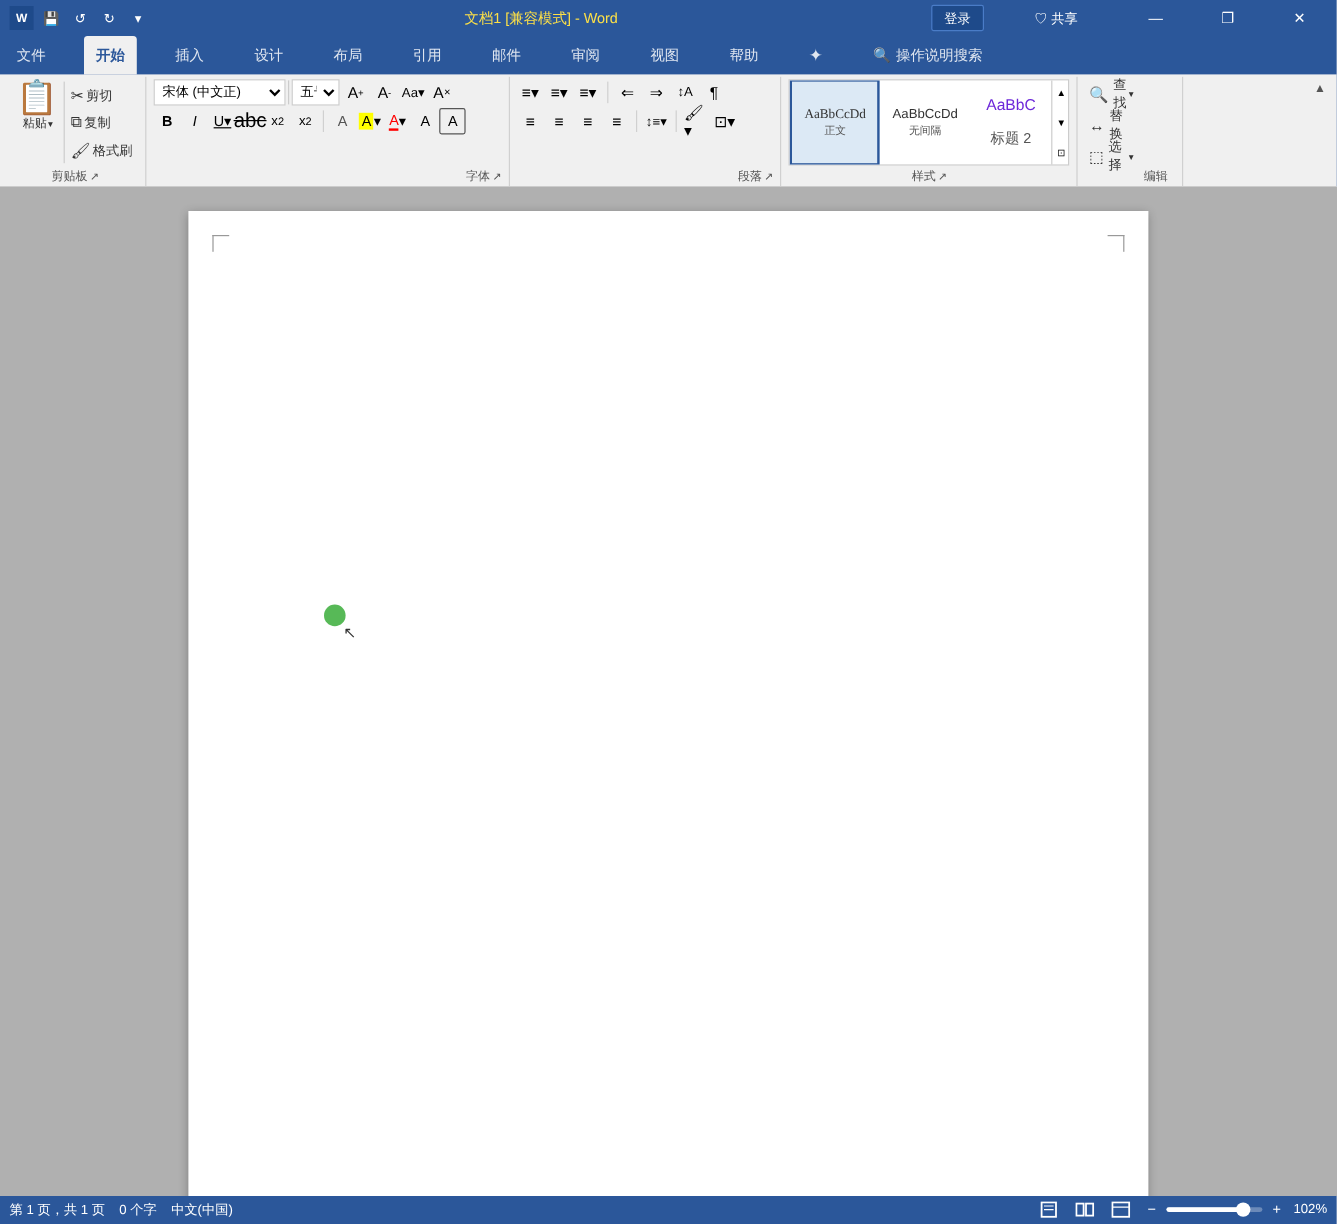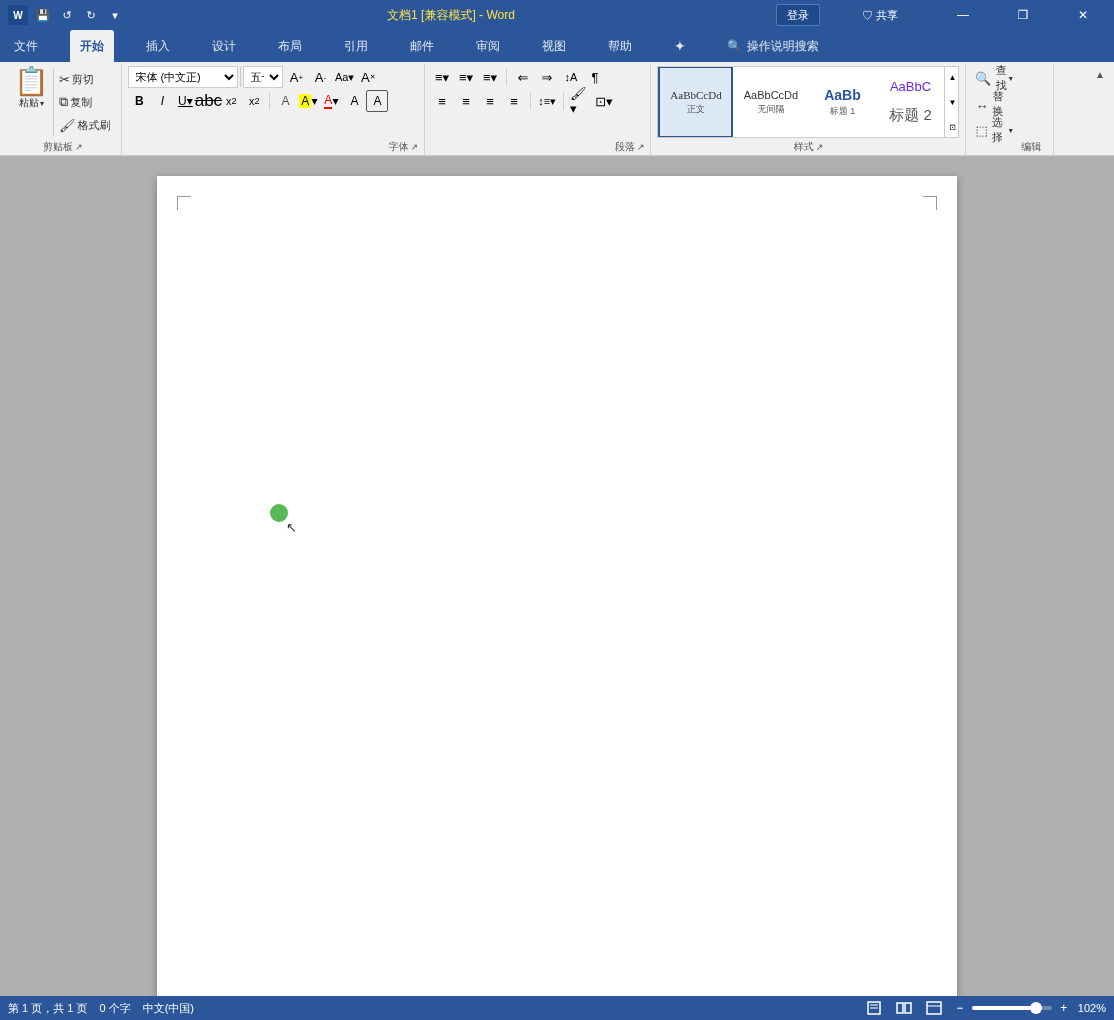--- a/index.html
+++ b/index.html
@@ -237,28 +237,24 @@
         <div class="style-item active" style="min-width:75px;border:2px solid #2b579a;background:#dce9f5;">
           <div style="font-size:11px;color:#333;font-family:serif;">AaBbCcDd</div>
           <div style="font-size:9px;color:#555;margin-top:2px;">正文</div>
         </div>
 
         <div class="style-item" style="min-width:75px;">
           <div style="font-size:11px;color:#333;">AaBbCcDd</div>
           <div style="font-size:9px;color:#555;margin-top:2px;">无间隔</div>
         </div>
 
-        <div class="style-item" style="min-width:68px;">
-          <div style="font-size:14px;color:#2b579a;font-weight:bold;">AaBb</div>
-          <div style="font-size:9px;color:#555;margin-top:2px;">标题 1</div>
-        </div>
 
         <div class="style-item" style="min-width:68px;">
           <div style="font-size:13px;color:#6d28d9;">AaBbC</div>
-          <div style="font-size:15px;color:#555;margin-top:12px;">标题 2</div>
+          <div style="font-size:12px;color:#555;margin-top:12px;">标题 2</div>
         </div>
 
         <div style="display:flex;flex-direction:column;justify-content:space-between;height:72px;border-left:1px solid #ccc;width:14px;">
           <div style="width:14px;height:22px;display:flex;align-items:center;justify-content:center;cursor:pointer;font-size:8px;">▲</div>
           <div style="width:14px;height:22px;display:flex;align-items:center;justify-content:center;cursor:pointer;font-size:8px;">▼</div>
           <div style="width:14px;height:22px;display:flex;align-items:center;justify-content:center;cursor:pointer;font-size:8px;">⊡</div>
         </div>
       </div>
       <div class="ribbon-group-label">
         <span>样式</span>

